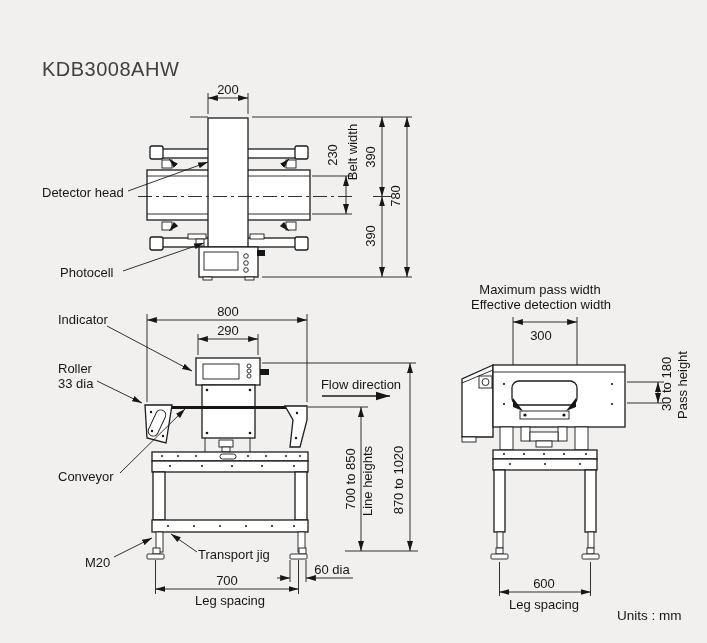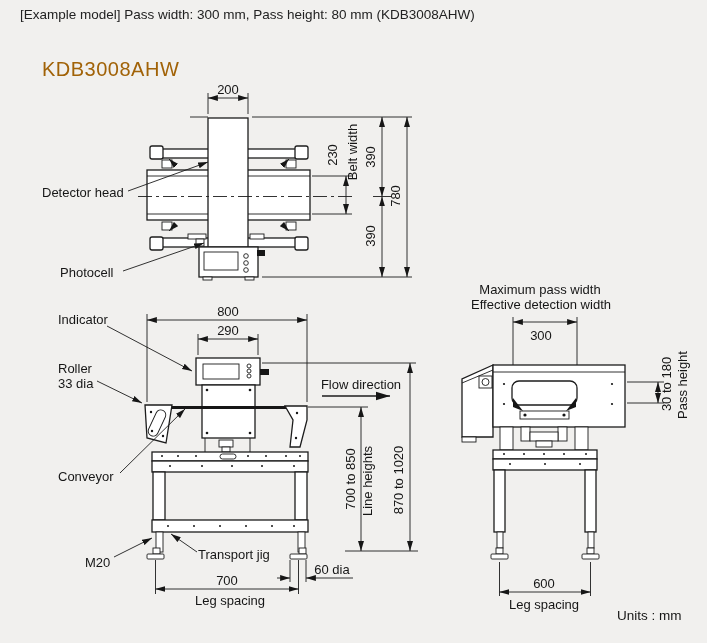--- a/index.html
+++ b/index.html
@@ -1,38 +1,37 @@
 <!DOCTYPE html>
 <html><head>
 <meta charset="utf-8">
 <style>
   html,body{margin:0;padding:0;}
   body{font-family:"Liberation Sans",sans-serif;background:#e9e9e7;}
   .canvas{position:relative;width:707px;height:643px;background:#f1f0ee;overflow:hidden;color:#1c1c1c;}
   .caption{position:absolute;left:20px;top:7px;font-size:13.5px;color:#222;}
-  .model-title{position:absolute;left:42px;top:58px;font-size:20px;letter-spacing:.5px;color:#a16207;}
+  .model-title{position:absolute;left:42px;top:58px;font-size:20px;letter-spacing:.5px;color:#404040;}
   svg{position:absolute;left:0;top:0;}
   svg text{font-family:"Liberation Sans",sans-serif;fill:#161616;}
   .d{font-size:13px;}
   .lbl{font-size:13px;}
   .units{font-size:13.5px;}
   .ln{stroke:#1c1c1c;fill:none;}
   .thin{stroke-width:0.9;}
   .med{stroke-width:1.3;}
   .fw{fill:#ffffff;stroke:#1c1c1c;stroke-width:1.3;}
   .fwt{fill:#ffffff;stroke:#1c1c1c;stroke-width:0.9;}
   .dk{fill:#161616;stroke:none;}
   .dim{stroke:#1c1c1c;stroke-width:0.9;fill:none;}
   .dot{fill:#161616;}
 </style>
 </head>
 <body>
 
 <div class="canvas">
-  <div class="caption">[Example model] Pass width: 300 mm, Pass height: 80 mm (KDB3008AHW)</div>
   <div class="model-title">KDB3008AHW</div>
 
   <svg width="707" height="643" viewBox="0 0 707 643">
     <defs>
       <marker id="arr" viewBox="0 0 10 6" refX="10" refY="3" markerWidth="11" markerHeight="7" orient="auto-start-reverse">
         <path d="M0,0 L10,3 L0,6 Z" fill="#161616"></path>
       </marker>
     </defs>
 
     <g>

